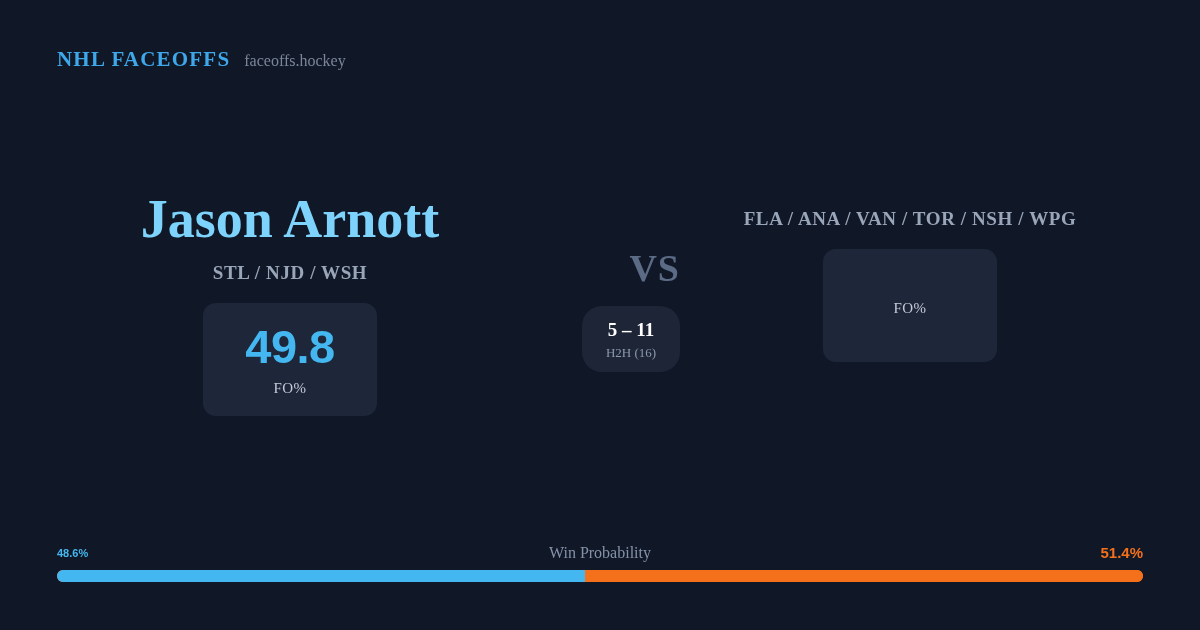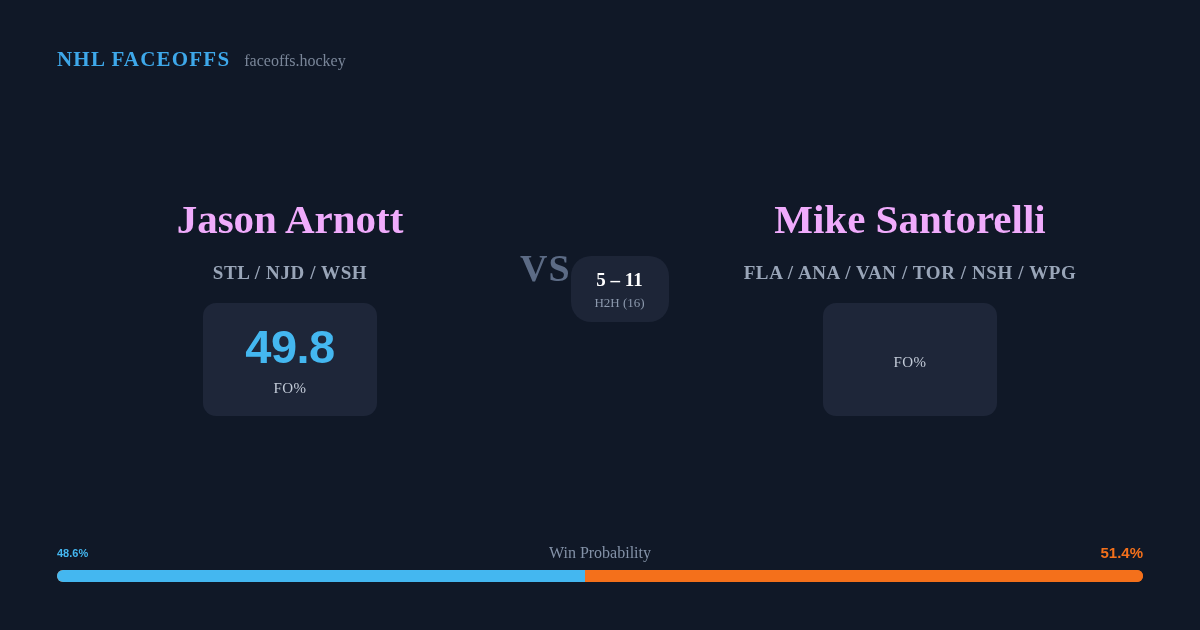--- a/index.html
+++ b/index.html
@@ -45,23 +45,23 @@
   }
   .player {
     width:460px;
     display:flex;
     flex-direction:column;
     align-items:center;
   }
   .player-name {
     font-family:"Liberation Serif", serif;
     font-weight:bold;
-    font-size:41px;
+    font-size:54px;
     line-height:54px;
-    color:#f0abfc;
+    color:#7dd3fc;
     white-space:nowrap;
   }
   .player-teams {
     font-family:"Liberation Serif", serif;
     font-weight:bold;
     font-size:19px;
     line-height:26px;
     letter-spacing:0.6px;
     color:#99A5B8;
     white-space:nowrap;
@@ -92,34 +92,34 @@
     line-height:20px;
     color:#C3CBD8;
     margin-top:5px;
     letter-spacing:0.4px;
   }
 
   
   .center-col {
     width:160px;
     display:flex;
-    flex-direction:row;
-    align-items:flex-start;
+    flex-direction:column;
+    align-items:flex-end;
     padding-top:55px;
   }
   .vs-text {
     font-family:"Liberation Serif", serif;
     font-weight:bold;
     font-size:38px;
     line-height:42px;
     color:#5C6B85;
     letter-spacing:1px;
   }
   .h2h-card {
-    margin-top:9px;
+    margin-top:17px;
     width:98px;
     height:66px;
     background:#1D2537;
     border-radius:20px;
     display:flex;
     flex-direction:column;
     align-items:center;
     justify-content:center;
   }
   .h2h-record {
@@ -216,21 +216,20 @@
 
   <div class="center-col">
     <div class="vs-text">VS</div>
     <div class="h2h-card">
       <div class="h2h-record">5 – 11</div>
       <div class="h2h-label">H2H (16)</div>
     </div>
   </div>
 
   <div class="player">
-    <div class="player-name">Mike Santorelli</div>
     <div class="player-teams">FLA / ANA / VAN / TOR / NSH / WPG</div>
     <div class="stat-card">
       <div class="stat-label">FO%</div>
     </div>
   </div>
 
 </div>
 
 <div class="winprob">
   <div class="winprob-row">

